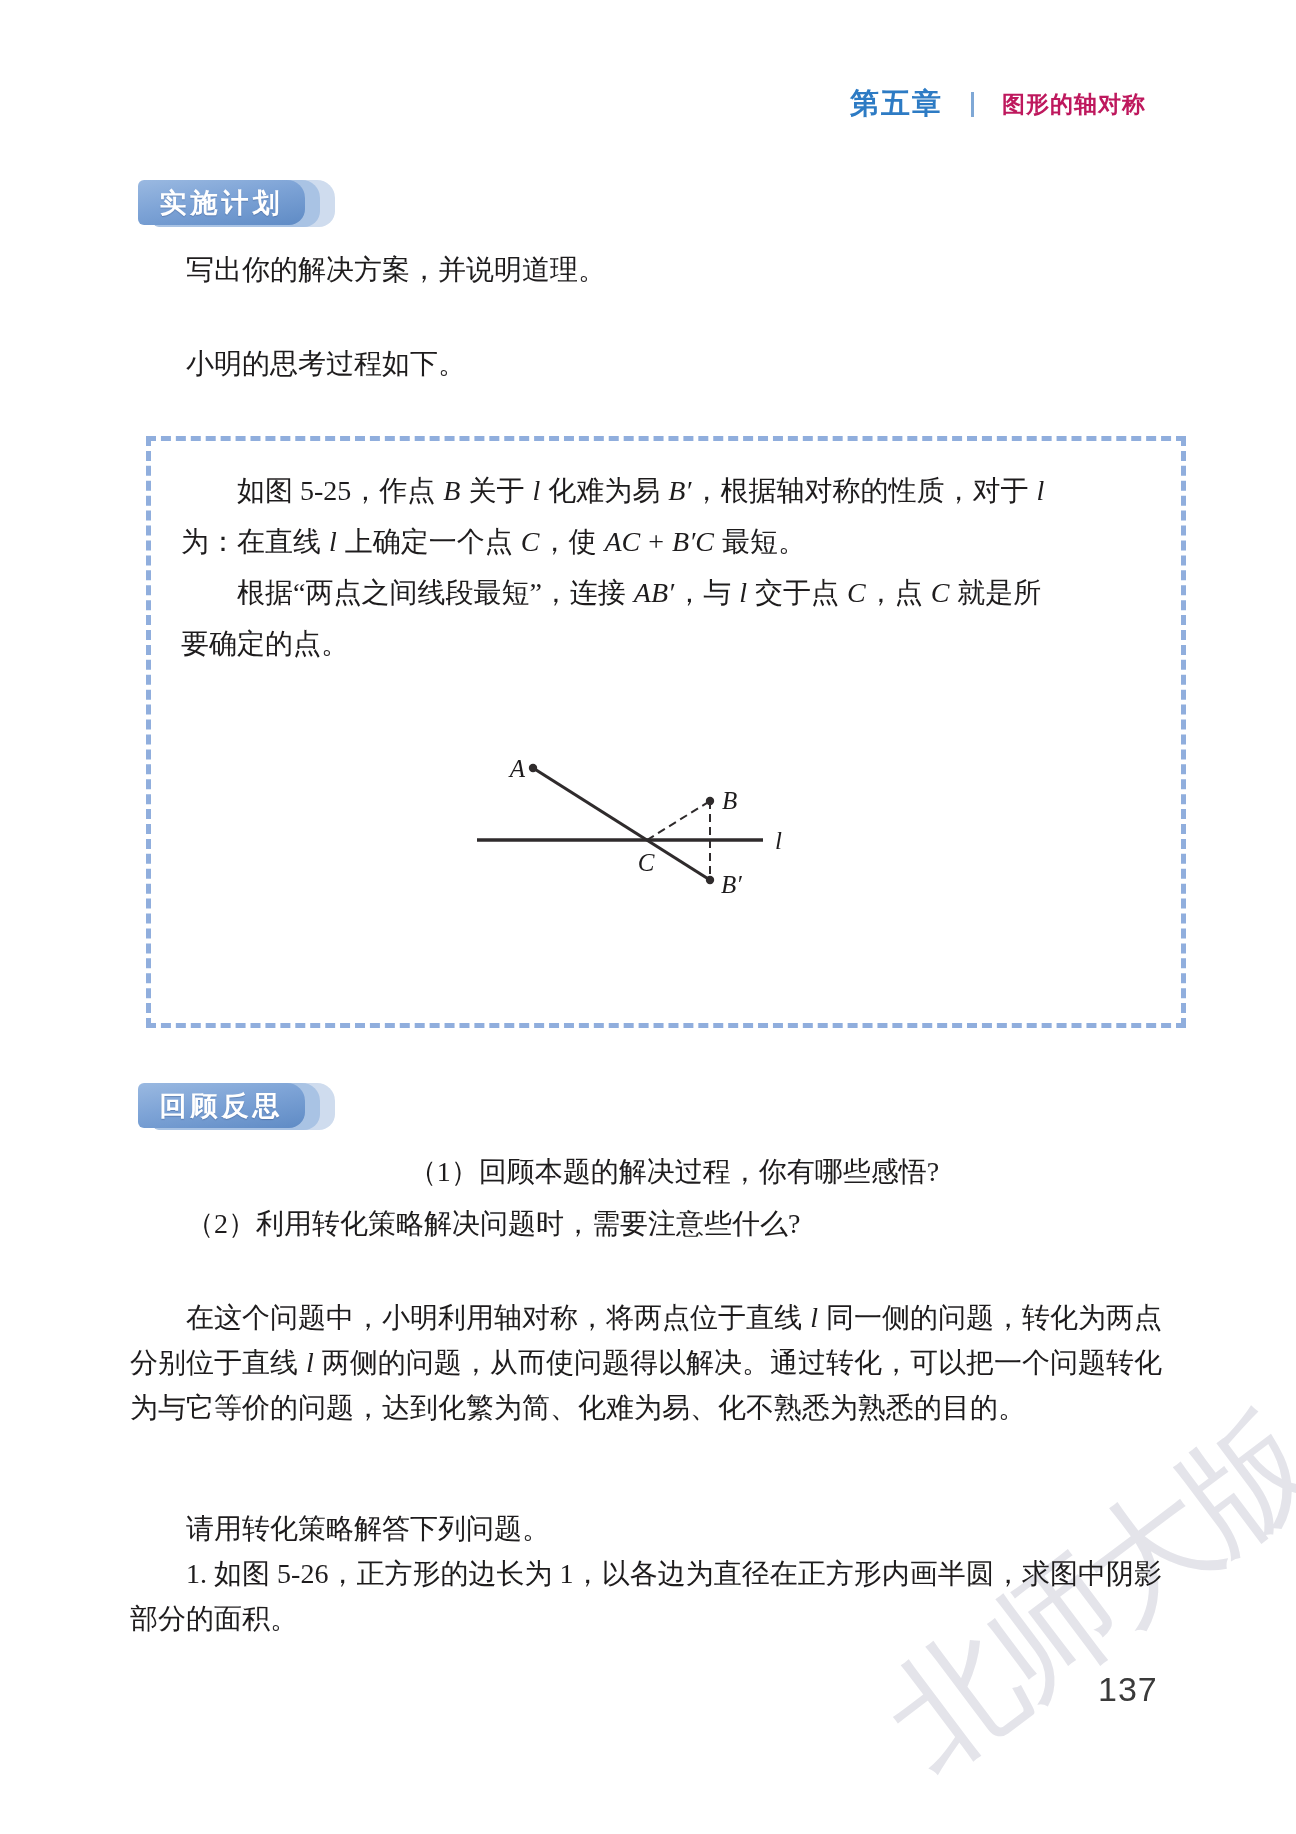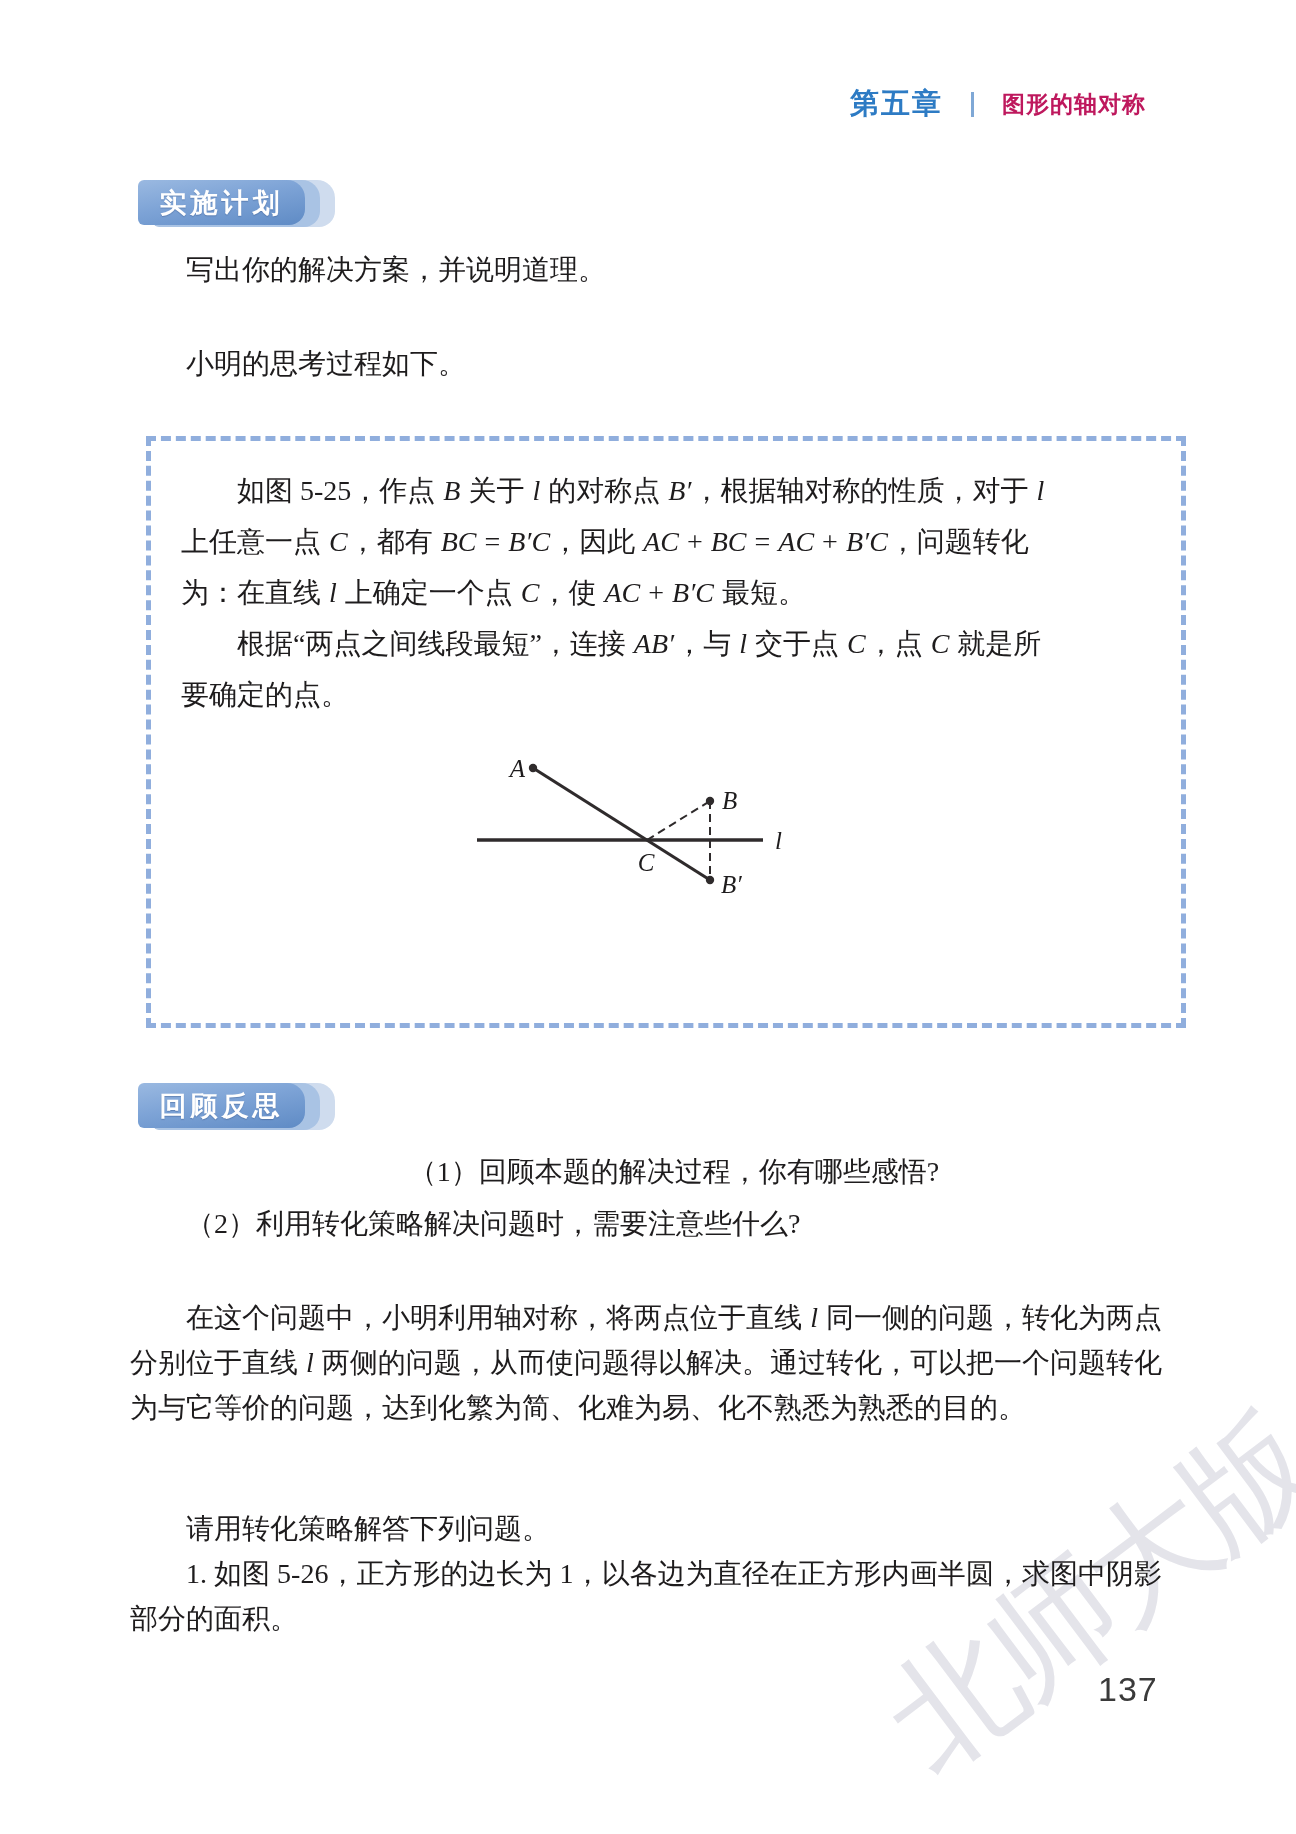--- a/index.html
+++ b/index.html
@@ -107,22 +107,21 @@
   <span class="echo echo-2"></span>
   <span class="echo echo-1"></span>
   <span class="core">实施计划</span>
 </div>
 
 <div class="tblock p1">写出你的解决方案，并说明道理。</div>
 <div class="tblock p2">小明的思考过程如下。</div>
 
 <div class="thought-box">
   <div class="box-lines">
-    <div class="bline indent"><span>如图 5-25，作点 </span><span class="var">B</span><span> 关于 </span><span class="var">l</span><span> 的对称点 </span><span class="var">B′</span><span>，根据轴对称的性质，对于 </span><span class="var">l</span></div>
-    <div class="bline"><span>上任意一点 </span><span class="var">C</span><span>，都有 </span><span class="var">BC</span><span> = </span><span class="var">B′C</span><span>，因此 </span><span class="var">AC</span><span> + </span><span class="var">BC</span><span> = </span><span class="var">AC</span><span> + </span><span class="var">B′C</span><span>，问题转化</span></div>
+    <div class="bline indent"><span>如图 5-25，作点 </span><span class="var">B</span><span> 关于 </span><span class="var">l</span><span> 化难为易 </span><span class="var">B′</span><span>，根据轴对称的性质，对于 </span><span class="var">l</span></div>
     <div class="bline"><span>为：在直线 </span><span class="var">l</span><span> 上确定一个点 </span><span class="var">C</span><span>，使 </span><span class="var">AC</span><span> + </span><span class="var">B′C</span><span> 最短。</span></div>
     <div class="bline indent"><span>根据“两点之间线段最短”，连接 </span><span class="var">AB′</span><span>，与 </span><span class="var">l</span><span> 交于点 </span><span class="var">C</span><span>，点 </span><span class="var">C</span><span> 就是所</span></div>
     <div class="bline"><span>要确定的点。</span></div>
   </div>
 
   <div class="figure">
     <svg width="340" height="170" viewBox="0 0 340 170">
 
       <line x1="14" y1="99" x2="300" y2="99" stroke="#2f2b2c" stroke-width="3.4"></line>
 

